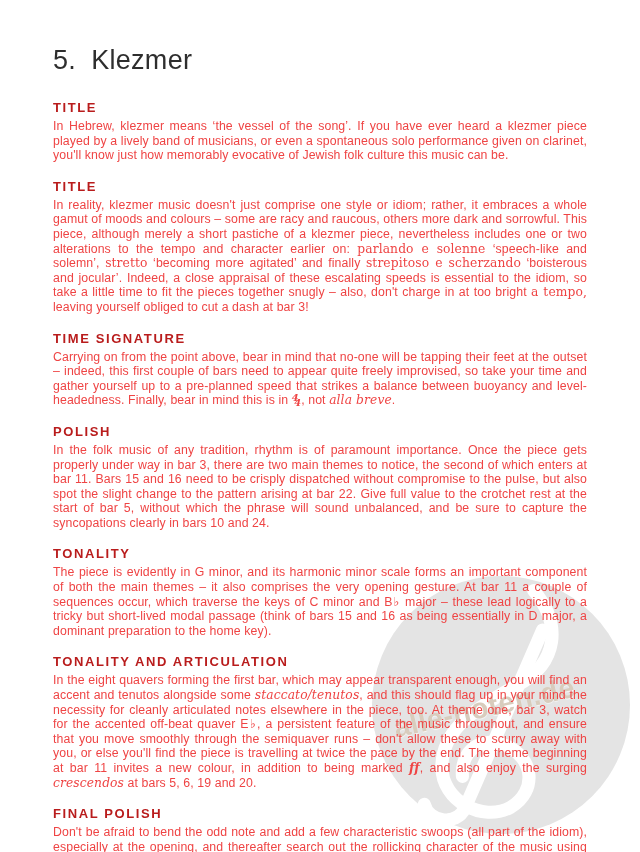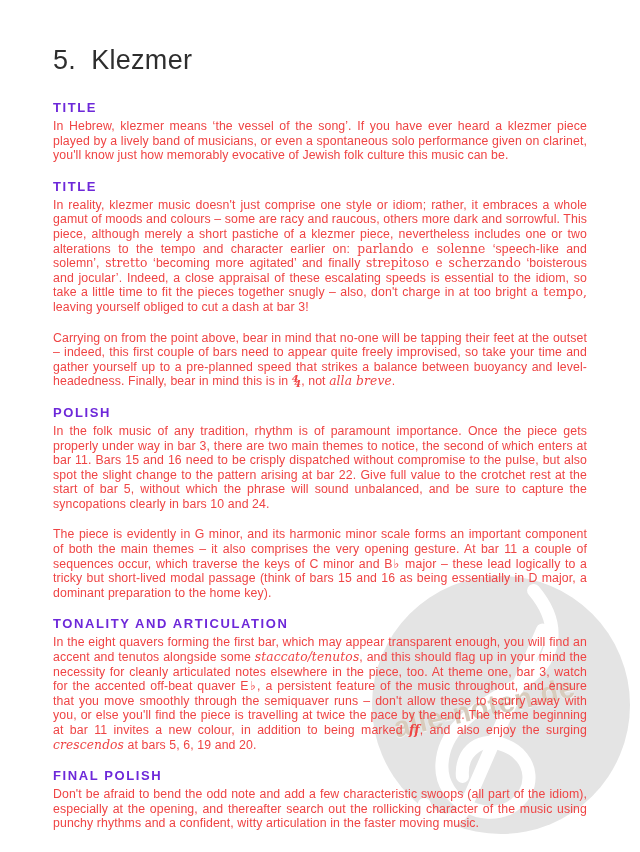--- a/index.html
+++ b/index.html
@@ -43,21 +43,21 @@
     letter-spacing:0.3px;
   }
   .title .num{margin-right:15px;}
 
   .sec{margin:0 0 16px 0;}
   .sec-h{
     margin:0 0 3px 0;
     font-size:13px;line-height:16px;
     font-weight:700;
     letter-spacing:1.6px;
-    color:#6d28d9;
+    color:#b91c1c;
   }
   .sec-p{
     margin:0;
     font-size:12.3px;
     line-height:14.6px;
     text-align:justify;
     letter-spacing:0.1px;
     color:#ef4444;
   }
 
@@ -98,29 +98,31 @@
       <h2 class="sec-h">TITLE</h2>
       <p class="sec-p"><span>In Hebrew, klezmer means ‘the vessel of the song’. If you have ever heard a klezmer piece played by a lively band of musicians, or even a spontaneous solo performance given on clarinet, you'll know just how memorably evocative of Jewish folk culture this music can be.</span></p>
     </section>
 
     <section class="sec">
       <h2 class="sec-h">TITLE</h2>
       <p class="sec-p"><span>In reality, klezmer music doesn't just comprise one style or idiom; rather, it embraces a whole gamut of moods and colours – some are racy and raucous, others more dark and sorrowful. This piece, although merely a short pastiche of a klezmer piece, nevertheless includes one or two alterations to the tempo and character earlier on: </span><span class="r-bs">parlando e solenne</span><span> ‘speech-like and solemn’, </span><span class="r-bs">stretto</span><span> ‘becoming more agitated’ and finally </span><span class="r-bs">strepitoso e scherzando</span><span> ‘boisterous and jocular’. Indeed, a close appraisal of these escalating speeds is essential to the idiom, so take a little time to fit the pieces together snugly – also, don't charge in at too bright </span><span class="r-bs">a tempo,</span><span> leaving yourself obliged to cut a dash at bar 3!</span></p>
     </section>
 
     <section class="sec">
+      <h2 class="sec-h">TIME SIGNATURE</h2>
       <p class="sec-p"><span>Carrying on from the point above, bear in mind that no-one will be tapping their feet at the outset – indeed, this first couple of bars need to appear quite freely improvised, so take your time and gather yourself up to a pre-planned speed that strikes a balance between buoyancy and level-headedness. Finally, bear in mind this is in </span><span class="r-tsn">4</span><span class="r-tsd">4</span><span>, not </span><span class="r-is">alla breve</span><span>.</span></p>
     </section>
 
     <section class="sec">
       <h2 class="sec-h">POLISH</h2>
       <p class="sec-p"><span>In the folk music of any tradition, rhythm is of paramount importance. Once the piece gets properly under way in bar 3, there are two main themes to notice, the second of which enters at bar 11. Bars 15 and 16 need to be crisply dispatched without compromise to the pulse, but also spot the slight change to the pattern arising at bar 22. Give full value to the crotchet rest at the start of bar 5, without which the phrase will sound unbalanced, and be sure to capture the syncopations clearly in bars 10 and 24.</span></p>
     </section>
 
     <section class="sec">
+      <h2 class="sec-h">TONALITY</h2>
       <p class="sec-p"><span>The piece is evidently in G minor, and its harmonic minor scale forms an important component of both the main themes – it also comprises the very opening gesture. At bar 11 a couple of sequences occur, which traverse the keys of C minor and B♭ major – these lead logically to a tricky but short-lived modal passage (think of bars 15 and 16 as being essentially in D major, a dominant preparation to the home key).</span></p>
     </section>
 
     <section class="sec">
       <h2 class="sec-h">TONALITY AND ARTICULATION</h2>
       <p class="sec-p"><span>In the eight quavers forming the first bar, which may appear transparent enough, you will find an accent and tenutos alongside some </span><span class="r-is">staccato/tenutos</span><span>, and this should flag up in your mind the necessity for cleanly articulated notes elsewhere in the piece, too. At theme one, bar 3, watch for the accented off-beat quaver E♭, a persistent feature of the music throughout, and ensure that you move smoothly through the semiquaver runs – don't allow these to scurry away with you, or else you'll find the piece is travelling at twice the pace by the end. The theme beginning at bar 11 invites a new colour, in addition to being marked </span><span class="r-bis">ff</span><span>, and also enjoy the surging </span><span class="r-is">crescendos</span><span> at bars 5, 6, 19 and 20.</span></p>
     </section>
 
     <section class="sec">
       <h2 class="sec-h">FINAL POLISH</h2>

